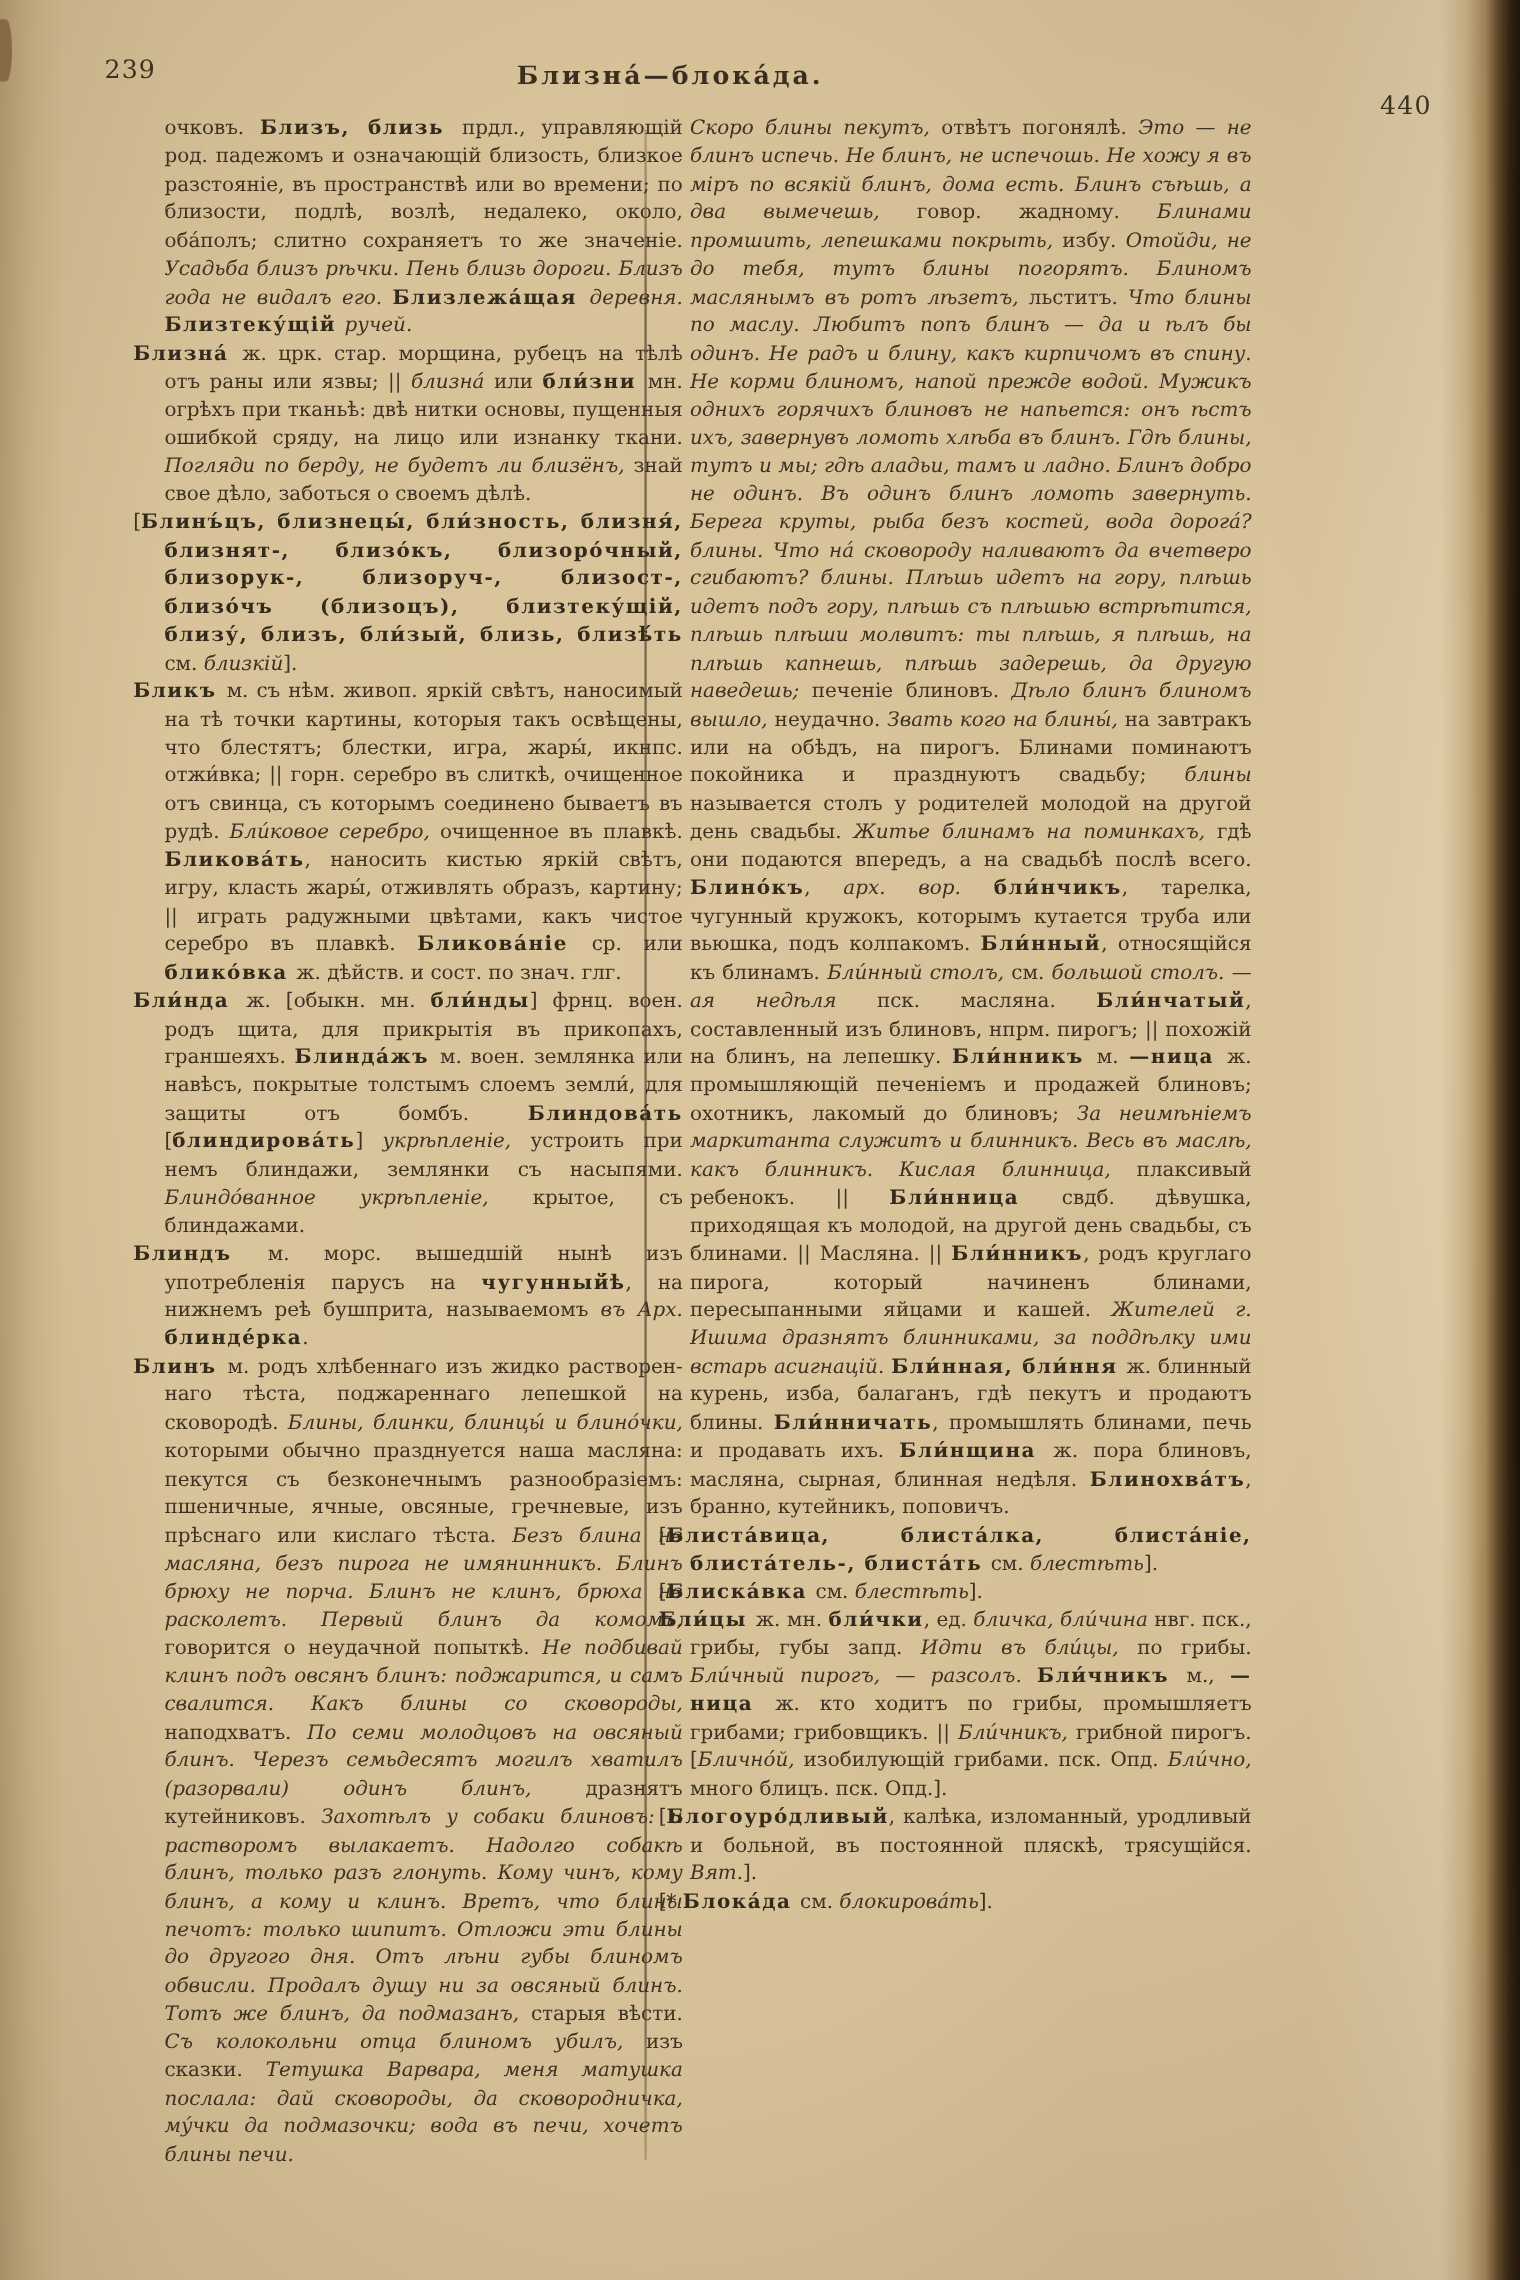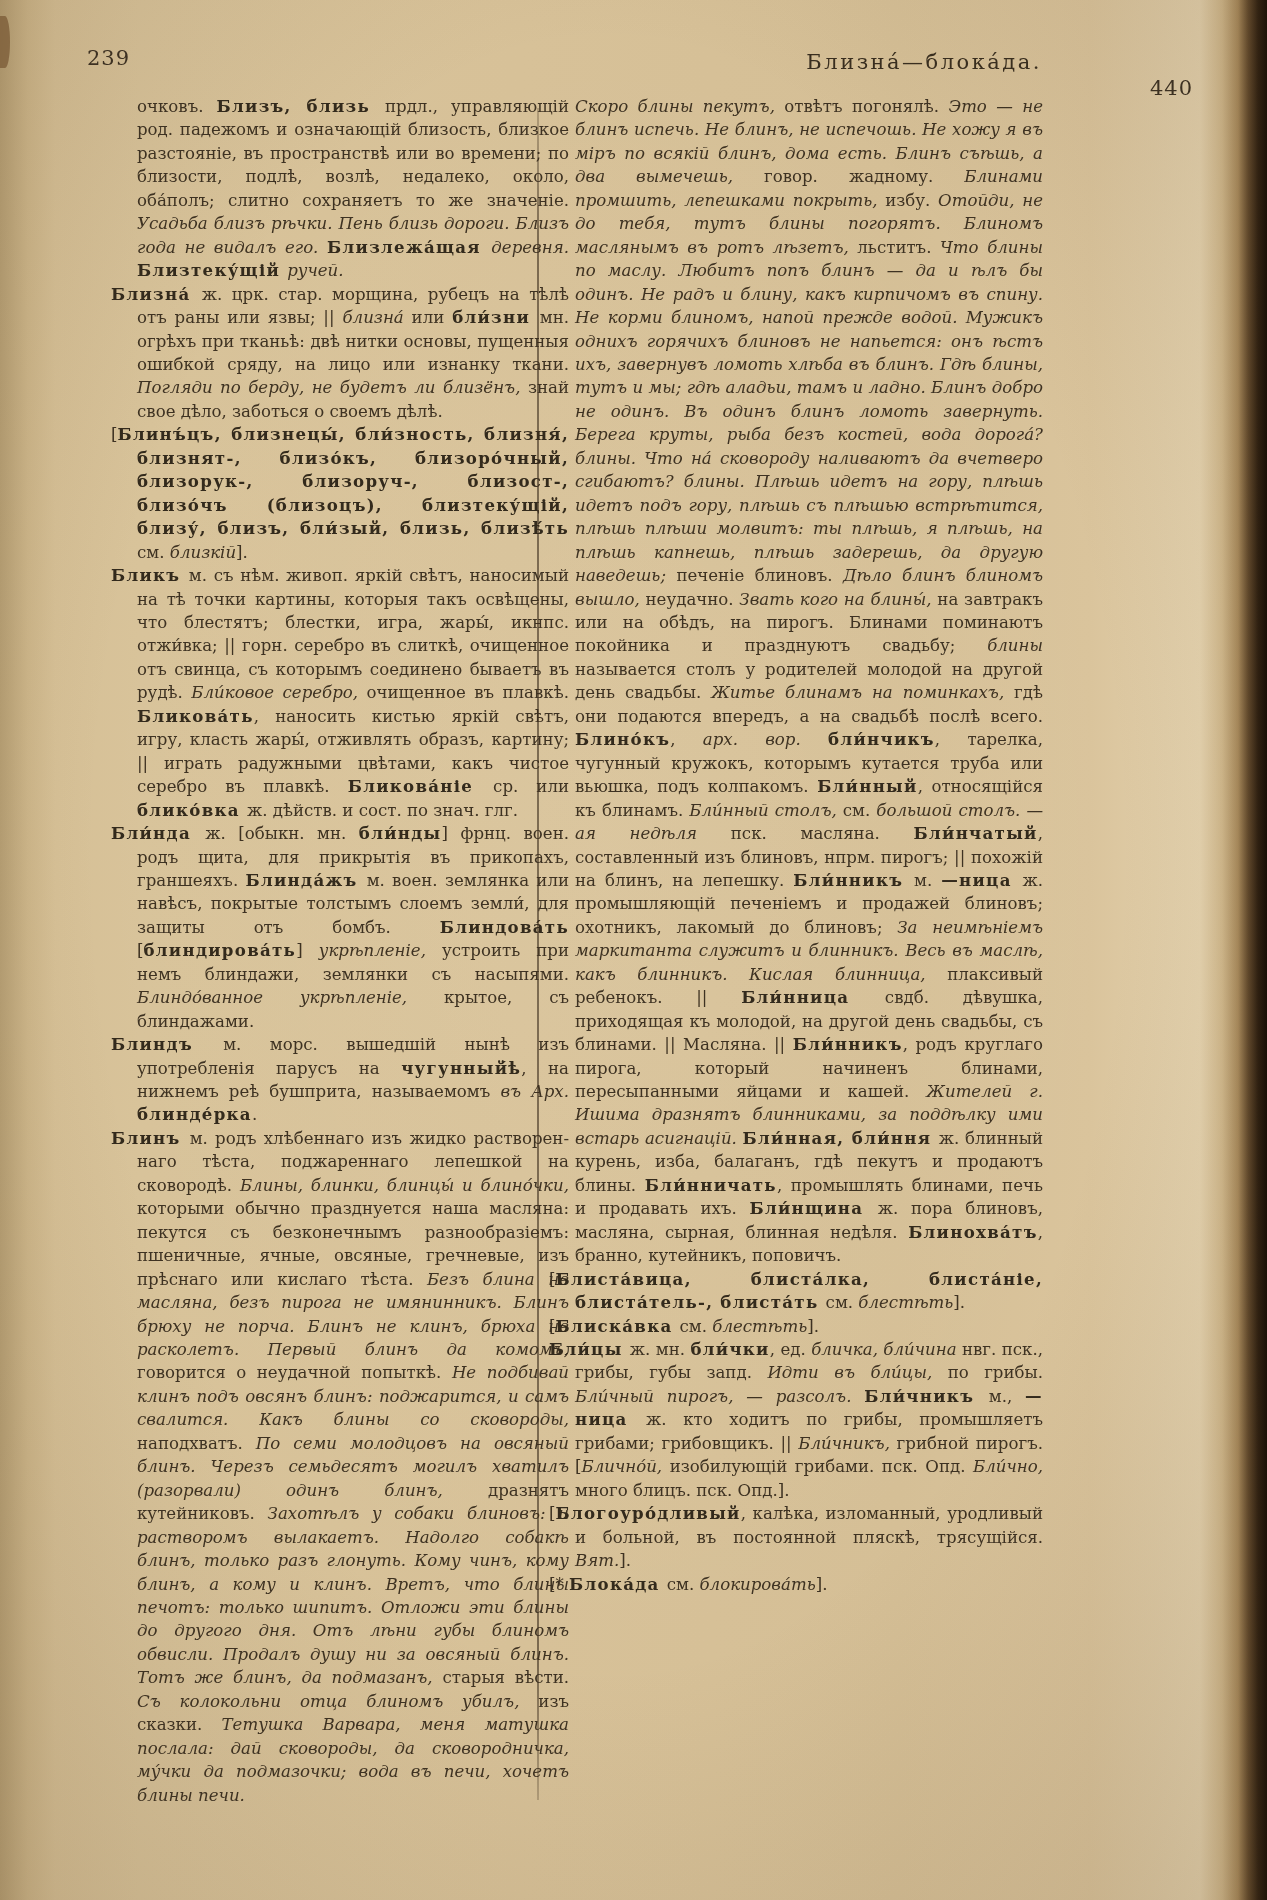--- a/index.html
+++ b/index.html
@@ -23,22 +23,22 @@
   .corner-mark{
     position:absolute;left:0;top:16px;width:10px;height:52px;
     background:#7a5a36;border-radius:0 60% 60% 0;opacity:.75;
   }
   .pagenum{
     position:absolute;font-size:21px;color:#3d3122;letter-spacing:1px;margin-left:24px;
   }
   .pagenum.left{left:63px;top:46px;}
   .pagenum.right{left:1126px;top:76px;}
   .header-title{
-    position:absolute;left:75px;top:50px;width:967px;text-align:right;
-    font-size:21px;font-weight:normal;letter-spacing:2.5px;color:#392e1f;
+    position:absolute;left:75px;top:50px;width:967px;text-align:center;
+    font-size:21px;font-weight:bold;letter-spacing:2.5px;color:#392e1f;
   }
   .column{
     position:absolute;top:95px;
     font-size:16.6px;line-height:23.45px;color:#3e3222;
     text-align:justify;
   }
   .column.left{left:75px;width:458px;margin-left:36px;}
   .column.right{left:549px;width:494px;}
   .column-rule{
     position:absolute;left:537px;top:108px;width:2px;height:1692px;

